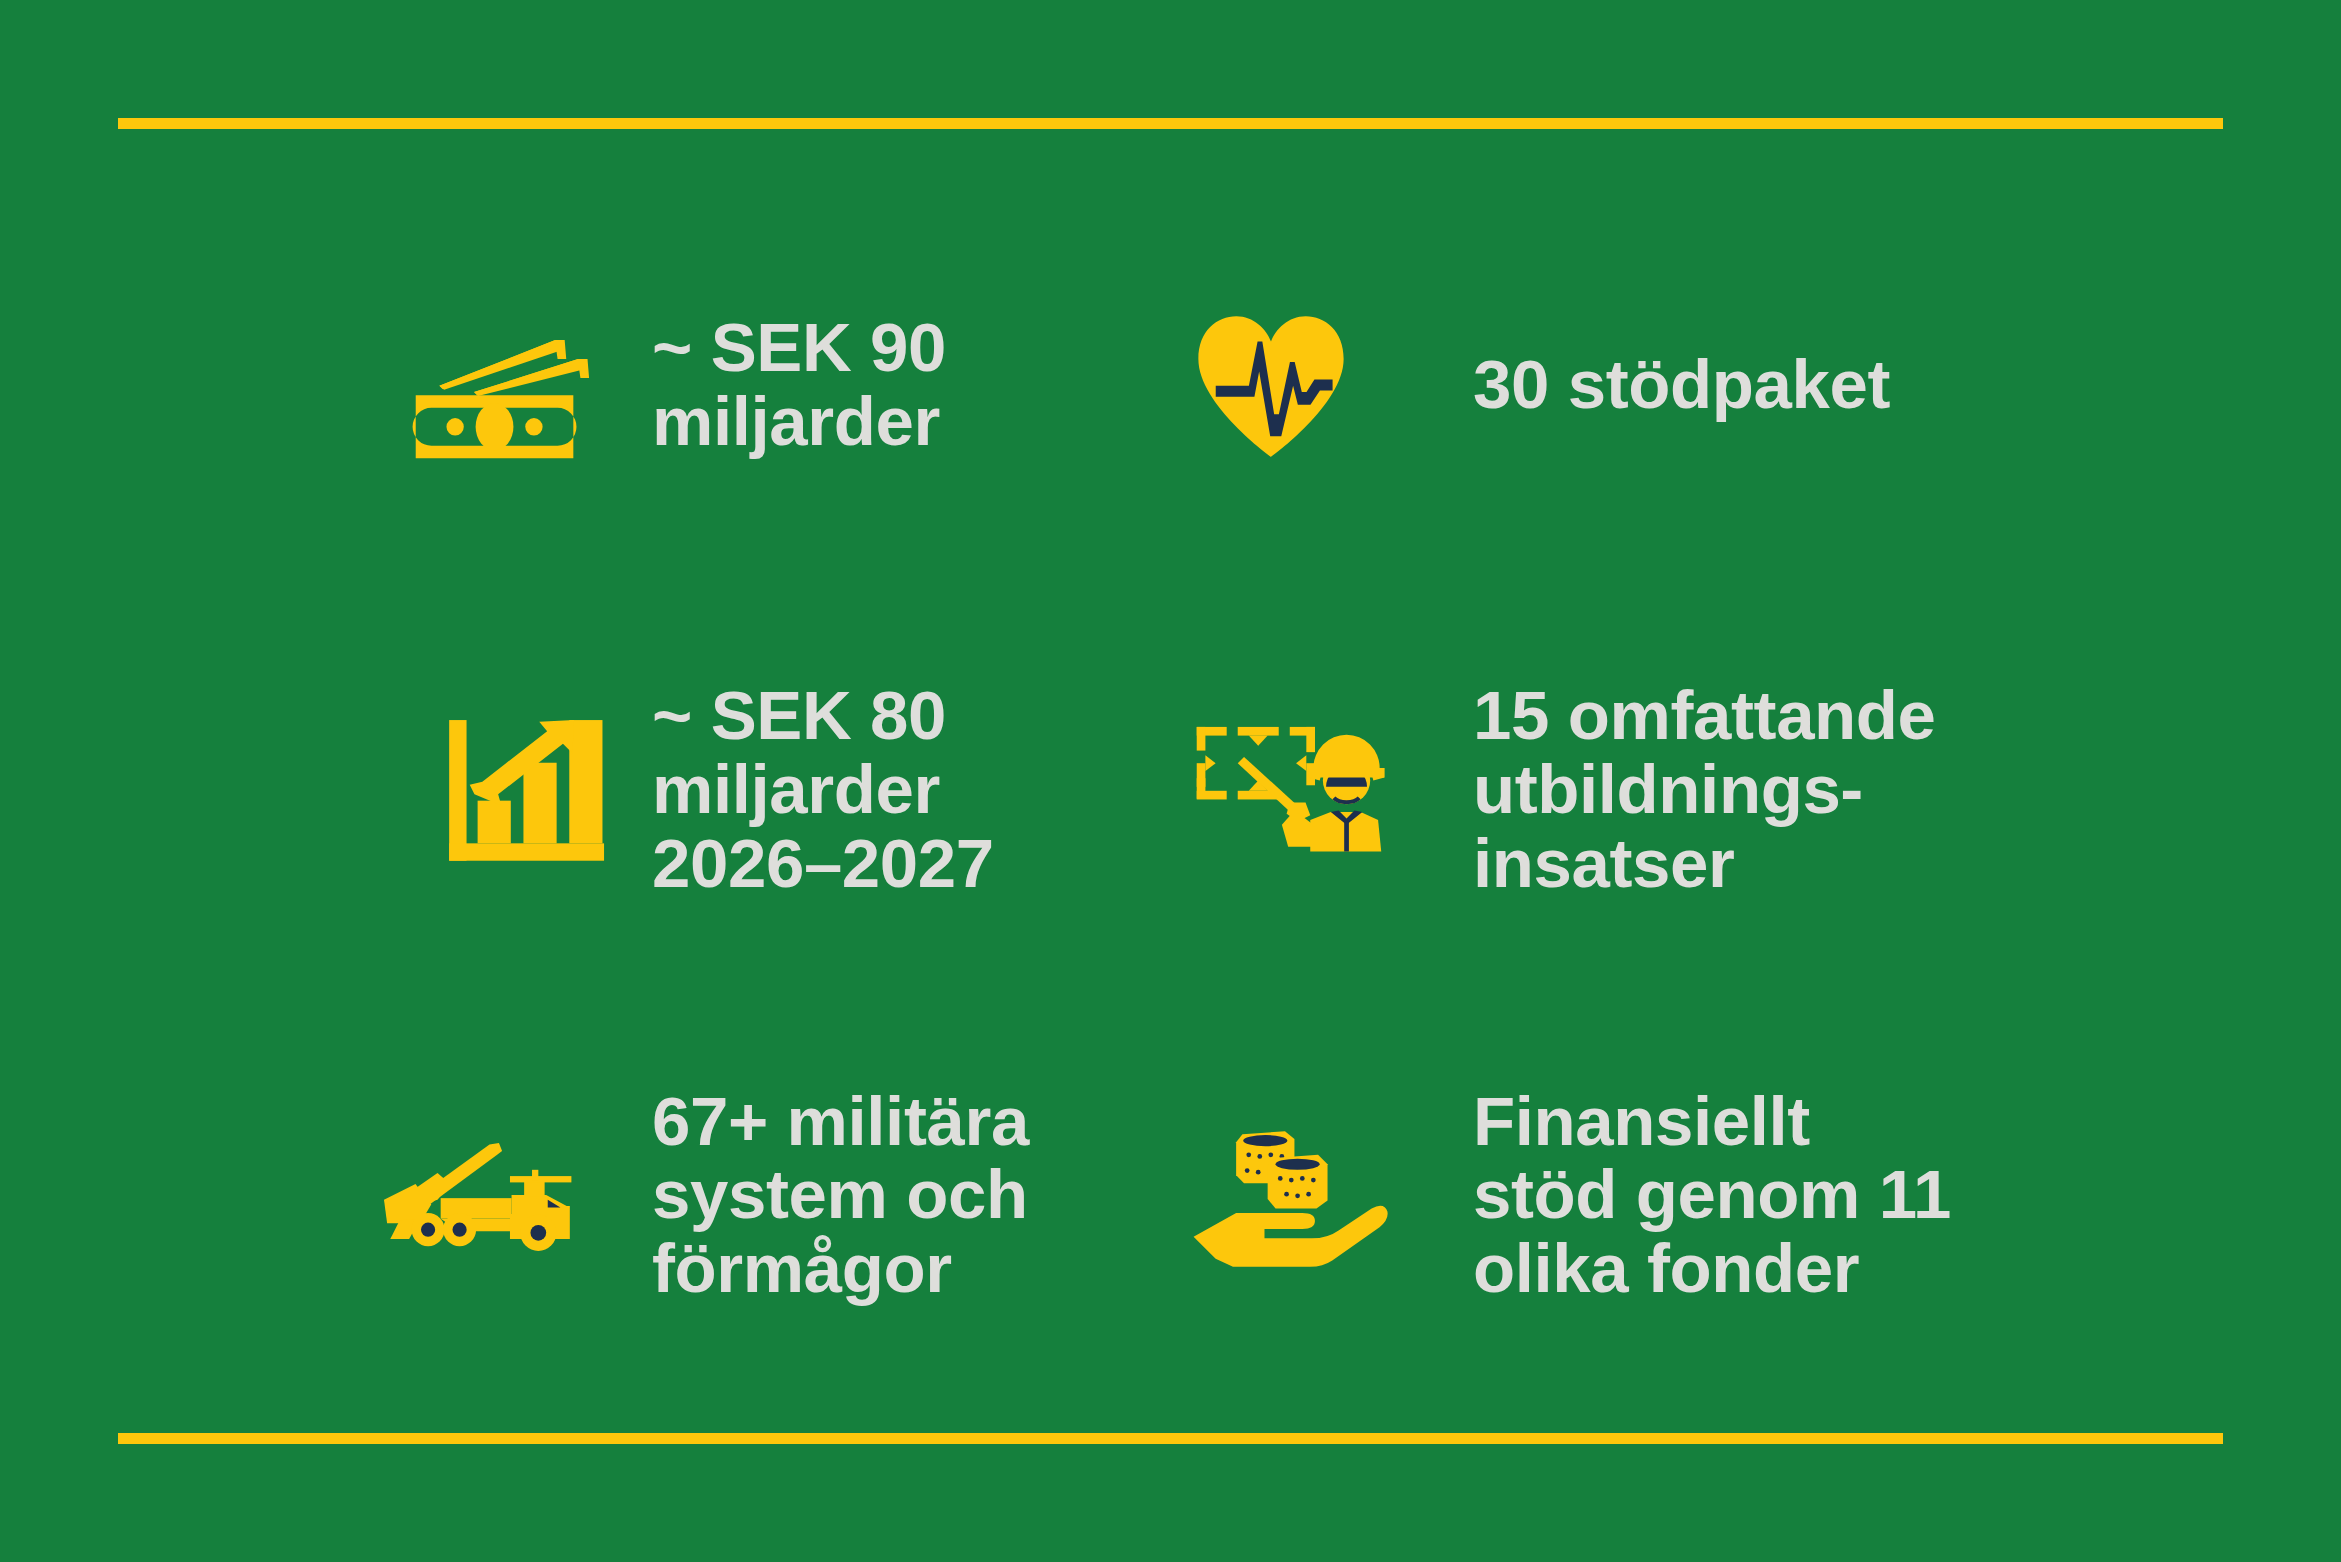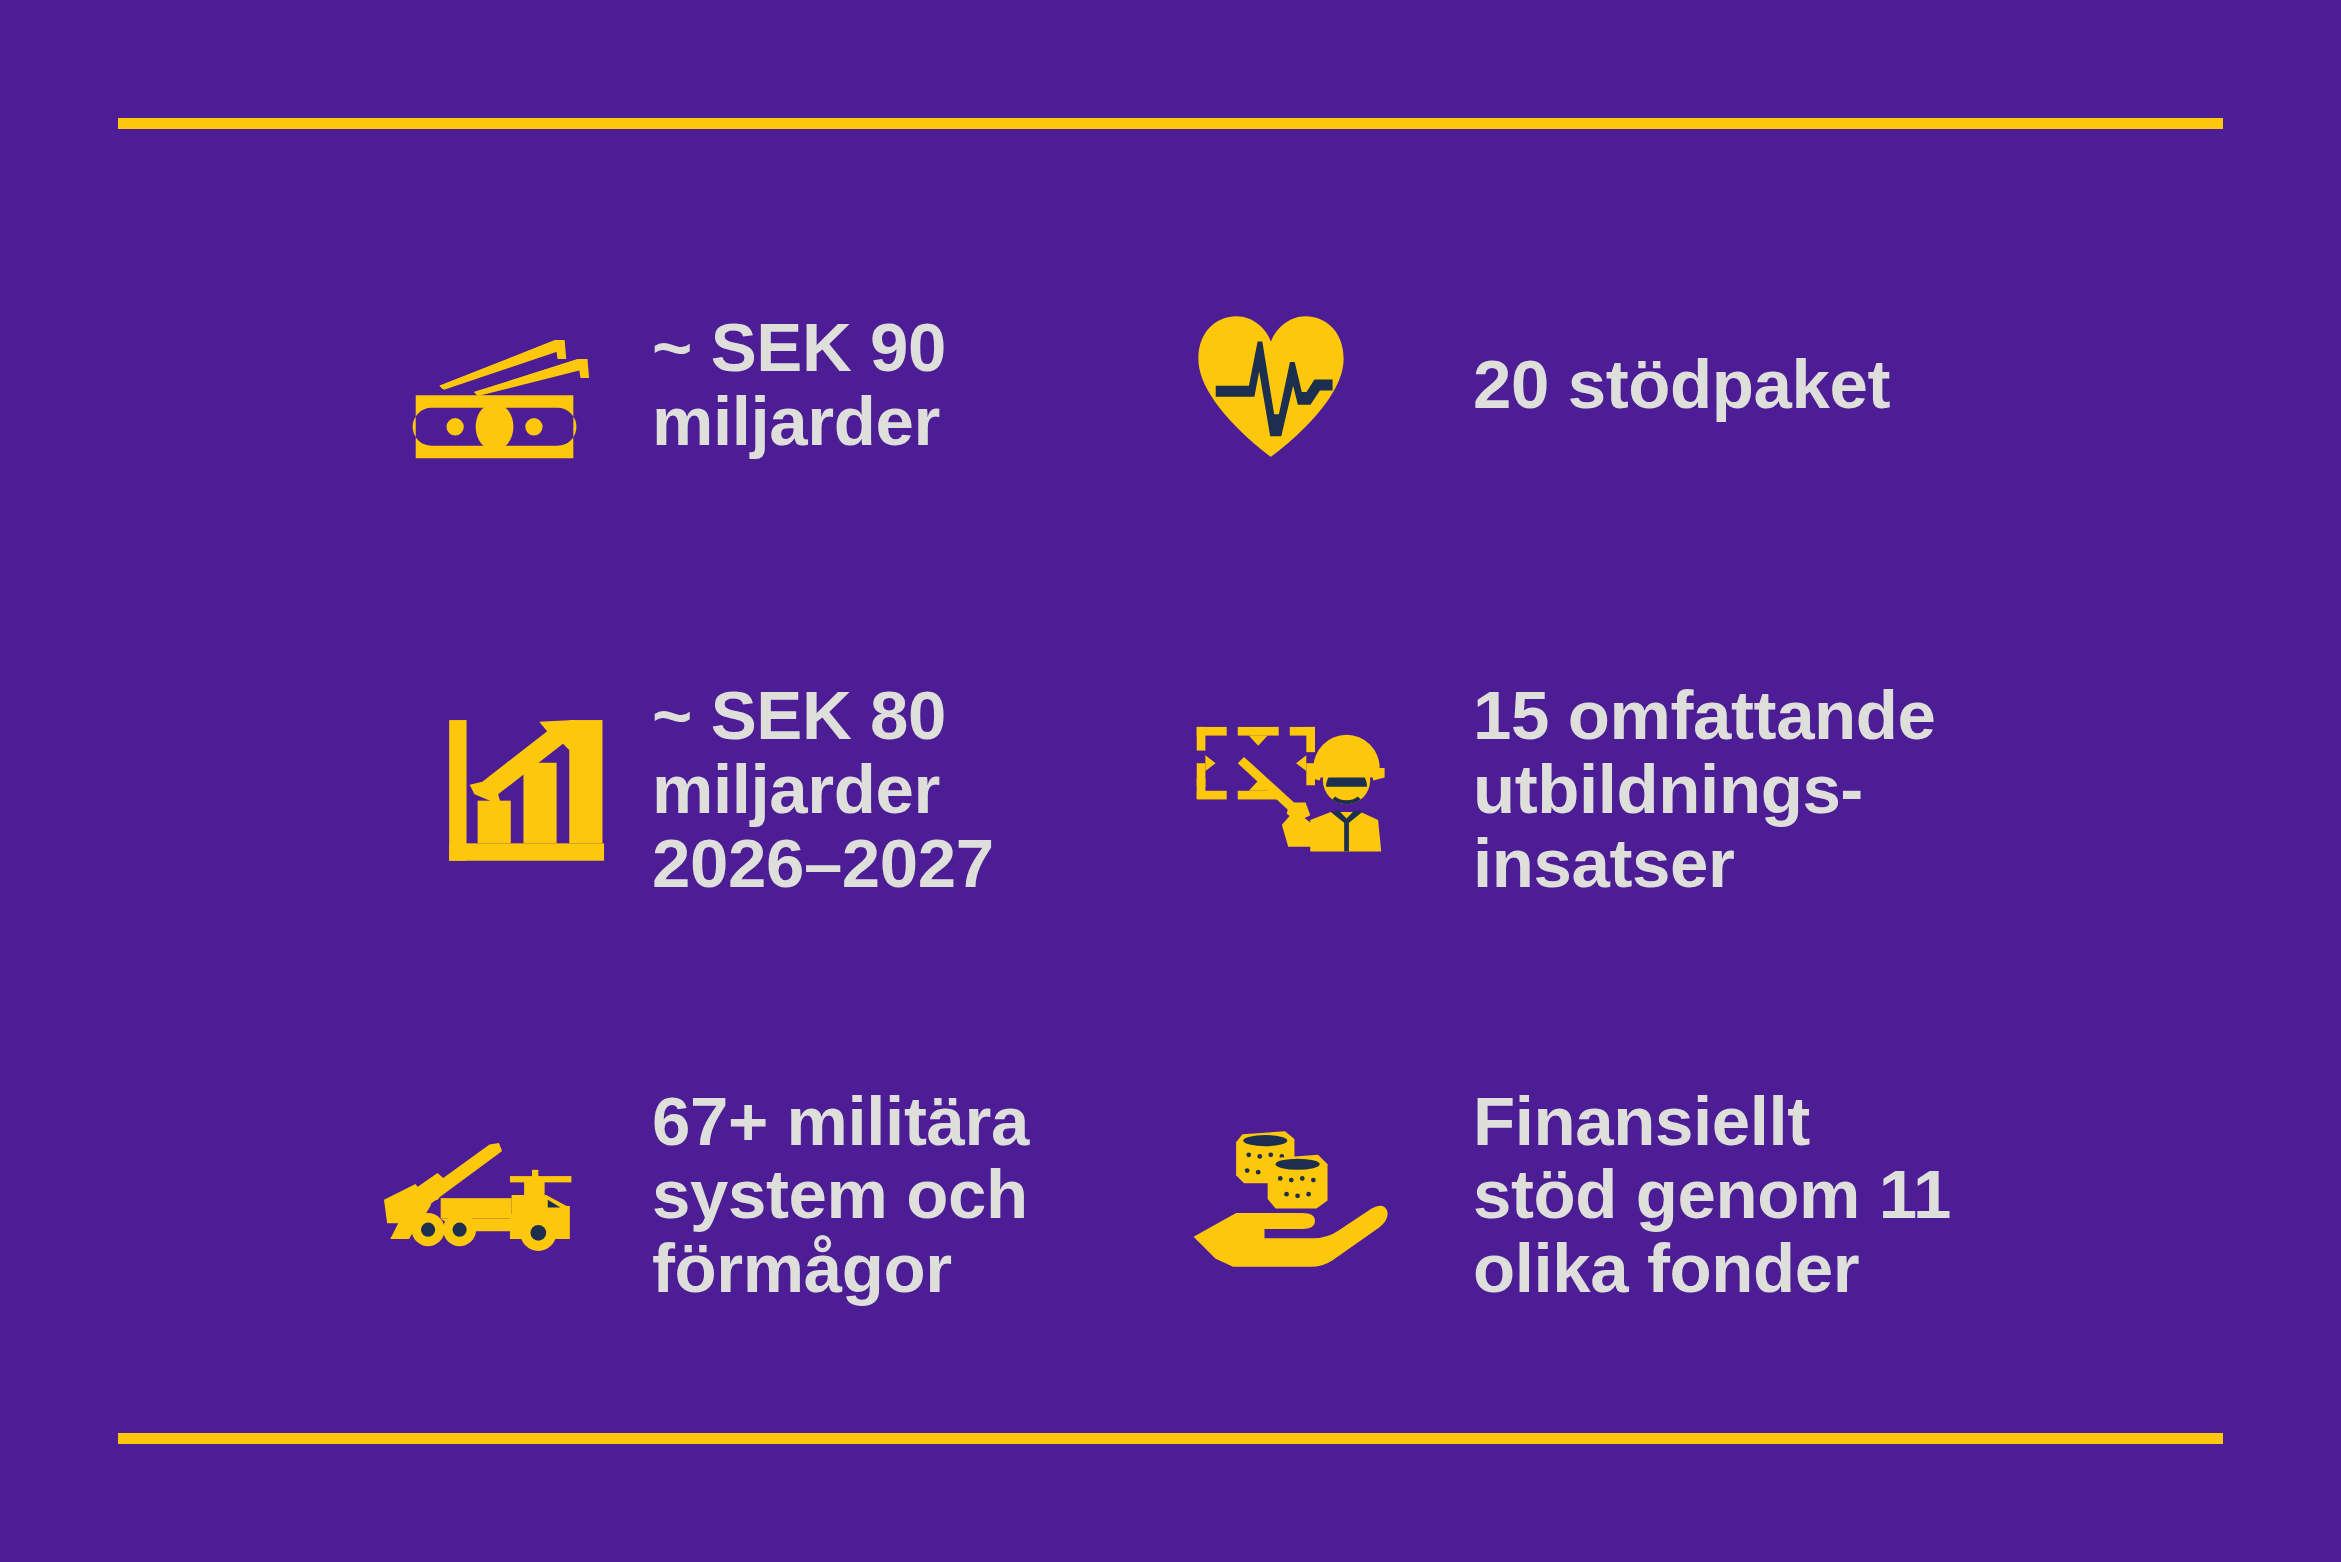--- a/index.html
+++ b/index.html
@@ -7,21 +7,21 @@
     padding: 0;
     background: #1d2f4e;
   }
   body {
     font-family: "Liberation Sans", "DejaVu Sans", sans-serif;
   }
   #canvas {
     position: relative;
     width: 2342px;
     height: 1562px;
-    background: #4c1d95;
+    background: #15803d;
     overflow: hidden;
   }
 
   
   .rule {
     position: absolute;
     left: 118px;
     width: 2105px;
     height: 11px;
     background: #fdc70c;
@@ -111,21 +111,21 @@
           <path d="M100 186
                    C 100 186, 8 120, 8 62
                    C 8 26, 32 8, 56 8
                    C 78 8, 94 24, 100 40
                    C 106 24, 122 8, 144 8
                    C 168 8, 192 26, 192 62
                    C 192 120, 100 186, 100 186 Z"></path>
           <path d="M30 96 L66 96 L72 96 L83 40 L89 40 L104 132 L110 132 L124 66 L130 66 L139 104 L145 104 L155 88 L178 88 L178 102 L162 102 L150 120 L134 120 L128 96 L113 160 L99 160 L85 78 L79 110 L30 110 Z" fill="#1d2f4e"></path>
         </svg>
       </div>
-      <div class="stat-label">20 stödpaket</div>
+      <div class="stat-label">30 stödpaket</div>
     </div>
 
     <div class="stat c1">
       <div class="stat-icon">
         <svg width="162" height="162" viewBox="0 0 205 205" aria-hidden="true">
 
           <rect x="4" y="14" width="22" height="178"></rect>
           <rect x="4" y="170" width="196" height="22"></rect>
 
           <rect x="40" y="116" width="42" height="54"></rect>

